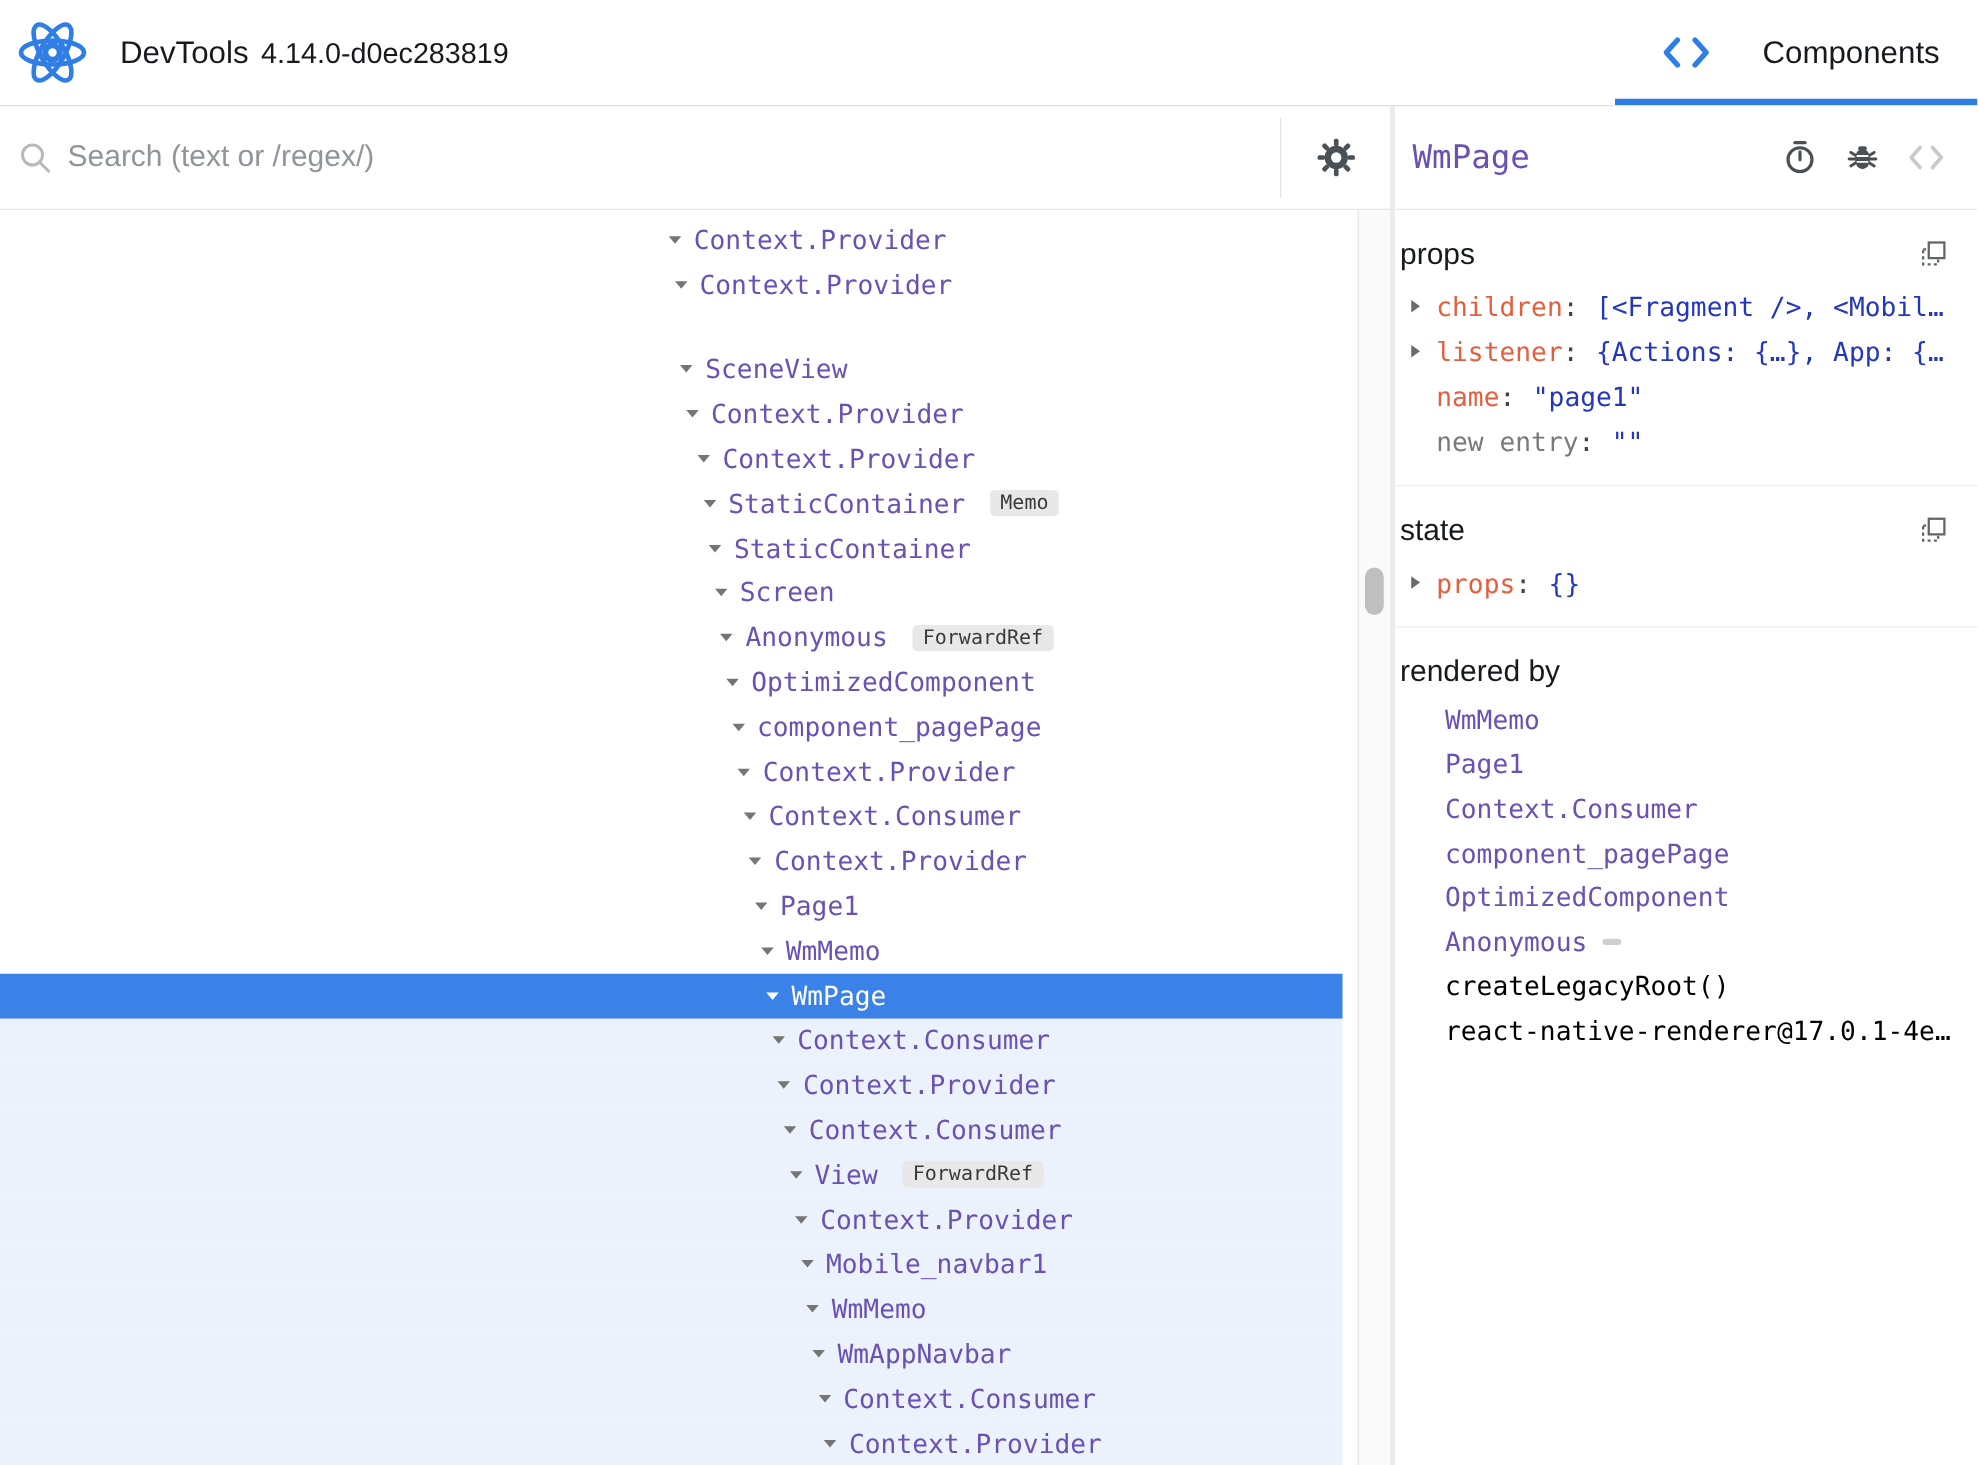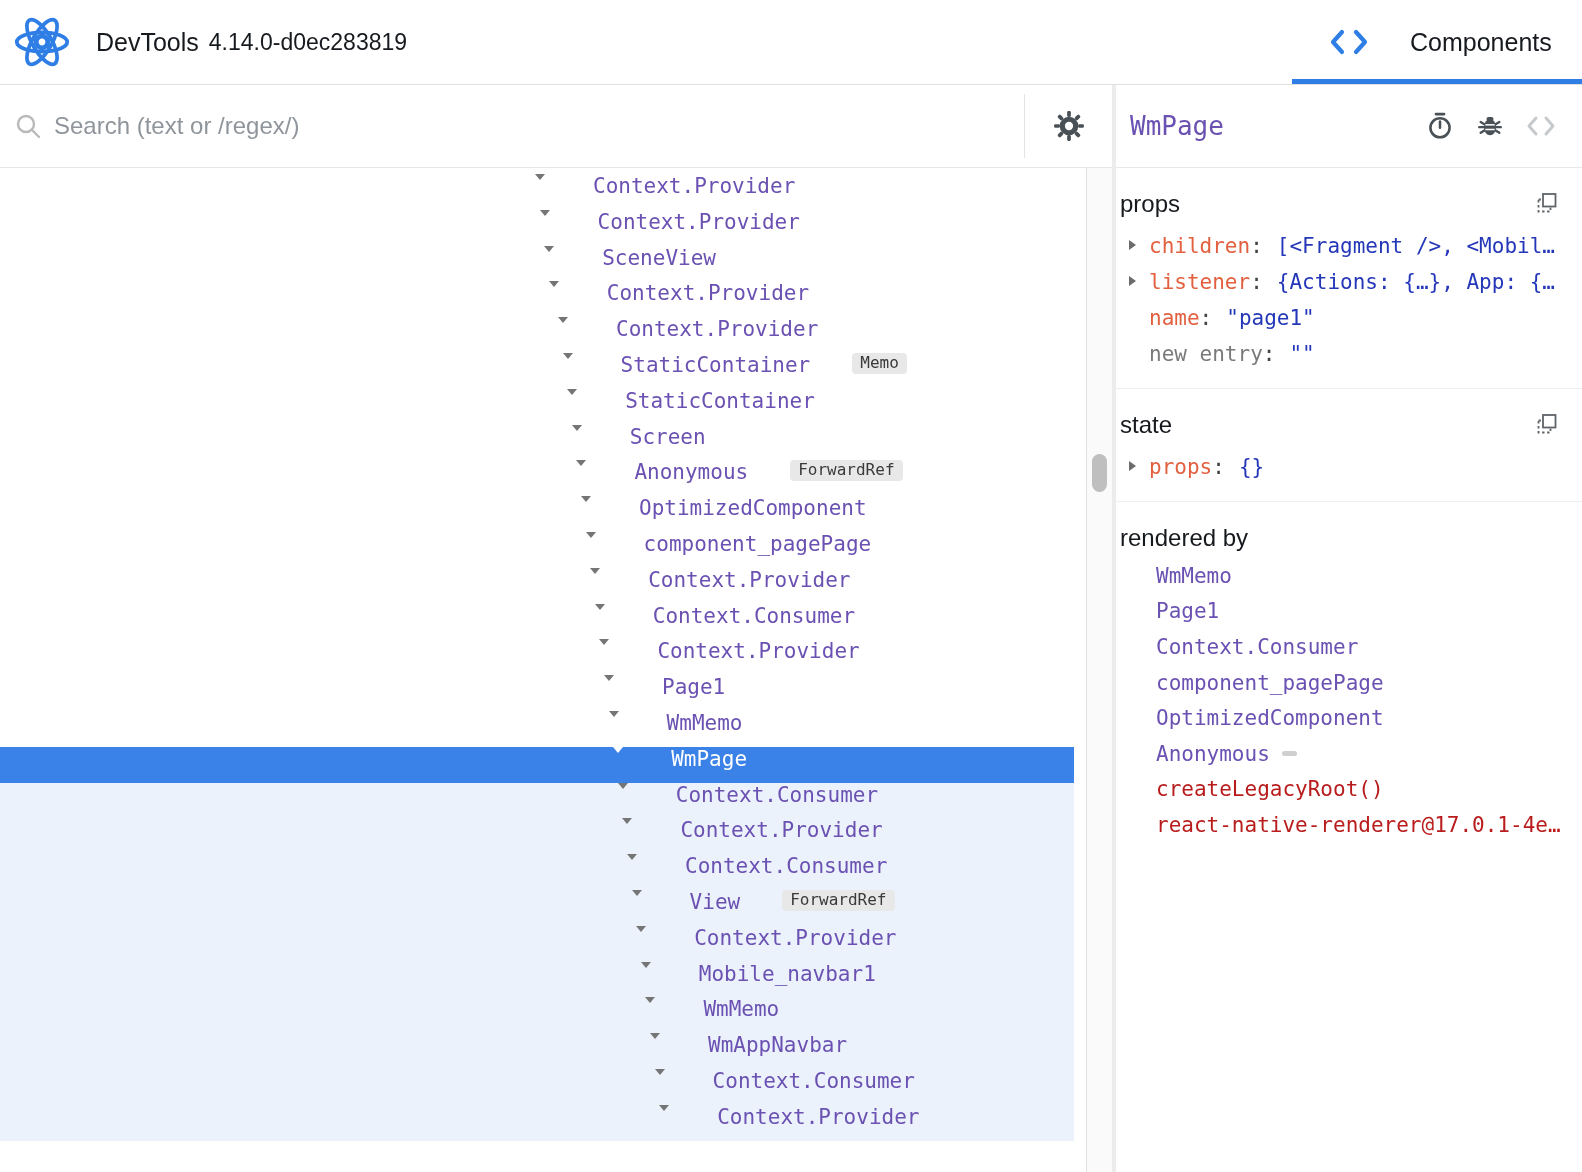--- a/index.html
+++ b/index.html
@@ -35,33 +35,33 @@
   .search-input { flex:1; min-width:0; border:none; outline:none; font-size:24px;
                   color:#333; margin-left:12px; font-family:"Liberation Sans",sans-serif; }
   .search-input::placeholder { color:#8F959B; }
   .search-sep { width:1px; height:64px; background:#E4E4E4; flex:none; }
   .gear-box { width:87px; flex:none; display:flex; align-items:center;
               justify-content:center; cursor:pointer; }
 
   
   .tree { flex:1; min-height:0; overflow:hidden; padding-top:6px;
           font-family:"DejaVu Sans Mono", monospace; font-size:21px; }
-  .tree-row { height:35.8px; width:1074px; display:flex; align-items:flex-start;
-              cursor:pointer; white-space:nowrap;gap:38px; }
+  .tree-row { height:35.8px; width:1074px; display:flex; align-items:center;
+              cursor:pointer; white-space:nowrap; }
   .tree-row.selected { background:#3A82E8; }
   .tree-row.subtree { background:#EBF2FC; }
   .caret { width:0; height:0; flex:none;
            border-left:5.5px solid transparent; border-right:5.5px solid transparent;
            border-top:6.5px solid #757575; margin-right:10px; }
   .tree-row.selected .caret { border-top-color:#fff; }
   .cname { color:#6A51B2; }
   .tree-row.selected .cname { color:#fff; }
   .hoc-badge { font-family:"DejaVu Sans Mono", monospace; font-size:16px;
                background:#E8E8E8; color:#3A3A3A; border-radius:4px;
-               padding:2px 8px 3px; margin-left:4px; line-height:1; }
+               padding:2px 8px 3px; margin-left:20px; line-height:1; }
 
   
   .scrollbar { position:absolute; top:83px; bottom:0; right:0; width:26px;
                background:#FAFAFA; border-left:1px solid #E3E3E3; }
   .scroll-thumb { position:absolute; top:286px; left:5px; width:15px; height:38px;
                   border-radius:8px; background:#BFBFBF; }
 
   
   .insp-header { height:83px; flex:none; border-bottom:1px solid #E8E8E8;
                  display:flex; align-items:center; padding:0 26px 0 14px; }
@@ -85,21 +85,21 @@
             border-top:5.5px solid transparent; border-bottom:5.5px solid transparent;
             border-left:7.5px solid #6B6B6B; }
   .pkey { color:#E2603F; }
   .pkey.muted { color:#7A7A7A; }
   .pcolon { color:#444; }
   .pval { color:#2437B8; margin-left:14px; overflow:hidden; }
 
   .rb-list { margin-top:6px; }
   .rb-item { height:35.6px; display:flex; align-items:center; padding-left:38px;
              font-family:"DejaVu Sans Mono", monospace; font-size:21px;
-             color:#b91c1c; white-space:nowrap; }
+             color:#000000; white-space:nowrap; }
   .rb-item.link { color:#6A51B2; cursor:pointer; }
   .mini-badge { display:inline-block; width:15px; height:5px; background:#CFCFCF;
                 border-radius:3px; margin-left:12px; flex:none; }
 </style>
 </head>
 <body>
 
 <div class="app">
 
   <div class="topbar">
@@ -160,21 +160,21 @@
       </div>
       <div class="tree">
           <div class="tree-row" style="padding-left: 535px;">
             <span class="caret"></span>
             <span class="cname">Context.Provider</span>
           </div>
           <div class="tree-row" style="padding-left: 539.6px;">
             <span class="caret"></span>
             <span class="cname">Context.Provider</span>
           </div>
-          <div class="tree-row" style="padding-left: 544.2px;">
+          <div class="tree-row" style="padding-left: 544.2px; margin-top: 32px;">
             <span class="caret"></span>
             <span class="cname">SceneView</span>
           </div>
           <div class="tree-row" style="padding-left: 548.8px;">
             <span class="caret"></span>
             <span class="cname">Context.Provider</span>
           </div>
           <div class="tree-row" style="padding-left: 558px;">
             <span class="caret"></span>
             <span class="cname">Context.Provider</span>

